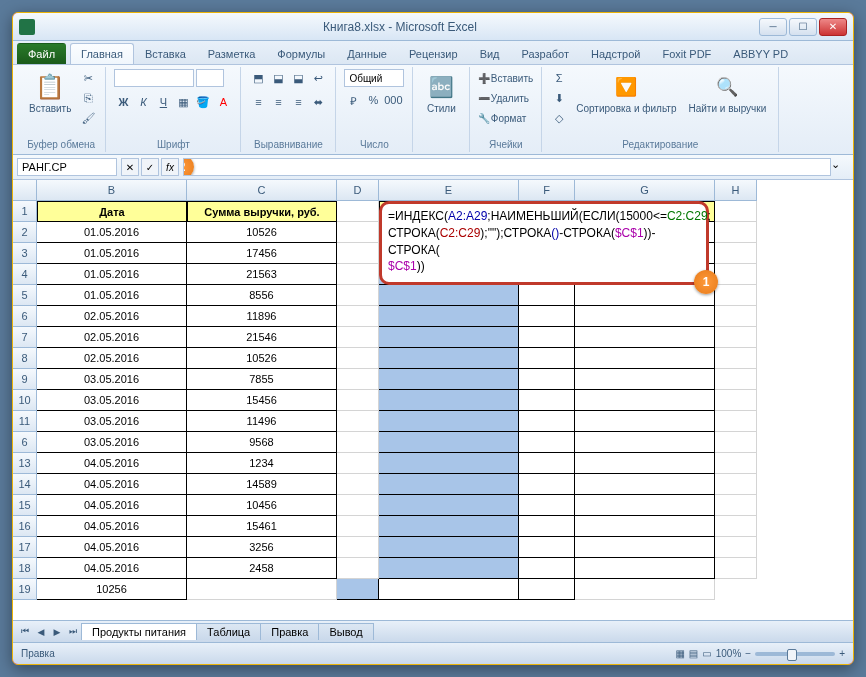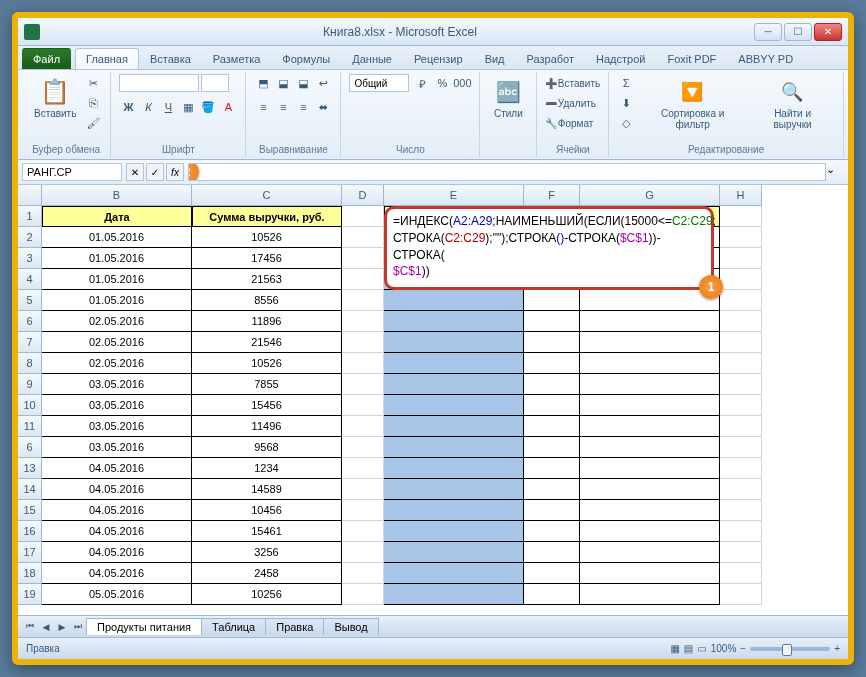--- a/index.html
+++ b/index.html
@@ -1,17 +1,17 @@
 <!DOCTYPE html>
 <html><head>
 <meta charset="utf-8">
 <style>
 *{box-sizing:border-box;margin:0;padding:0;font-family:"Segoe UI",Tahoma,sans-serif}
 body{background:#5a7a9a;width:866px;height:677px;overflow:hidden;padding:12px;font-size:11px}
-.window{background:#d946ef;border:6px solid #eab308;border-radius:6px;box-shadow:0 4px 16px rgba(0,0,0,.4);height:100%;display:flex;flex-direction:column;overflow:hidden}
+.window{background:#d946ef;border:1px solid #eab308;border-radius:6px;box-shadow:0 4px 16px rgba(0,0,0,.4);height:100%;display:flex;flex-direction:column;overflow:hidden}
 .titlebar{height:28px;background:linear-gradient(#f5f9fd,#d8e6f5);display:flex;align-items:center;padding:0 6px;border-bottom:1px solid #9db9d7}
 .titlebar .icon{width:16px;height:16px;background:#217346;border-radius:2px;margin-right:6px}
 .titlebar .title{flex:1;text-align:center;color:#3a5a7a;font-size:12px}
 .winbtns{display:flex;gap:2px}
 .winbtn{width:28px;height:18px;background:linear-gradient(#f5f8fc,#d5e1ef);border:1px solid #9db9d7;border-radius:3px;display:flex;align-items:center;justify-content:center;font-size:10px;color:#3a5a7a;cursor:pointer}
 .winbtn.close{background:linear-gradient(#e88,#c33);color:#fff;border-color:#a22}
 .ribbon-tabs{height:24px;background:linear-gradient(#e8f0f9,#dce7f3);display:flex;align-items:flex-end;padding-left:4px;border-bottom:1px solid #b0c4de}
 .rtab{padding:4px 10px;font-size:11px;color:#3a5a7a;cursor:pointer;border:1px solid transparent;border-bottom:none}
 .rtab.file{background:linear-gradient(#2a7a2a,#1a5a1a);color:#fff;border-radius:3px 3px 0 0;margin-right:4px}
 .rtab.active{background:linear-gradient(#fbfdff,#f0f6fc);border-color:#b0c4de;border-radius:3px 3px 0 0}
@@ -138,21 +138,21 @@
         <div class="fontrow">
           <div class="smallbtn">≡</div>
           <div class="smallbtn">≡</div>
           <div class="smallbtn">≡</div>
           <div class="smallbtn">⬌</div>
         </div>
       </div>
       <div class="rgroup-label">Выравнивание</div>
     </div>
     <div class="rgroup">
-      <div class="rgroup-content" style="">
+      <div class="rgroup-content" style="flex-direction:column">
         <div class="dd" style="width:60px">Общий</div>
         <div class="fontrow">
           <div class="smallbtn">₽</div>
           <div class="smallbtn">%</div>
           <div class="smallbtn">000</div>
         </div>
       </div>
       <div class="rgroup-label">Число</div>
     </div>
     <div class="rgroup">
@@ -355,21 +355,20 @@
         <div class="cell"></div>
         <div class="cell rowhead">18</div>
         <div class="cell data">04.05.2016</div>
         <div class="cell data">2458</div>
         <div class="cell"></div>
         <div class="cell data sel"></div>
         <div class="cell data"></div>
         <div class="cell data"></div>
         <div class="cell"></div>
         <div class="cell rowhead">19</div>
-        <div class="cell data">05.05.2016</div>
         <div class="cell data">10256</div>
         <div class="cell"></div>
         <div class="cell data sel"></div>
         <div class="cell data"></div>
         <div class="cell data"></div>
         <div class="cell"></div>
       </div>
     <div class="formula-overlay">
       <span class="t1">=ИНДЕКС(</span><span class="t2">A2:A29</span><span class="t1">;НАИМЕНЬШИЙ(ЕСЛИ(15000&lt;=</span><span class="t4">C2:C29</span><span class="t1">;<br>СТРОКА(</span><span class="t3">C2:C29</span><span class="t1">);"");СТРОКА</span><span class="t2">()</span><span class="t1">-СТРОКА(</span><span style="color:#a0a">$C$1</span><span class="t1">))-СТРОКА(<br></span><span style="color:#a0a">$C$1</span><span class="t1">))</span>
       <div class="badge" style="right:-12px;bottom:-12px">1</div>

